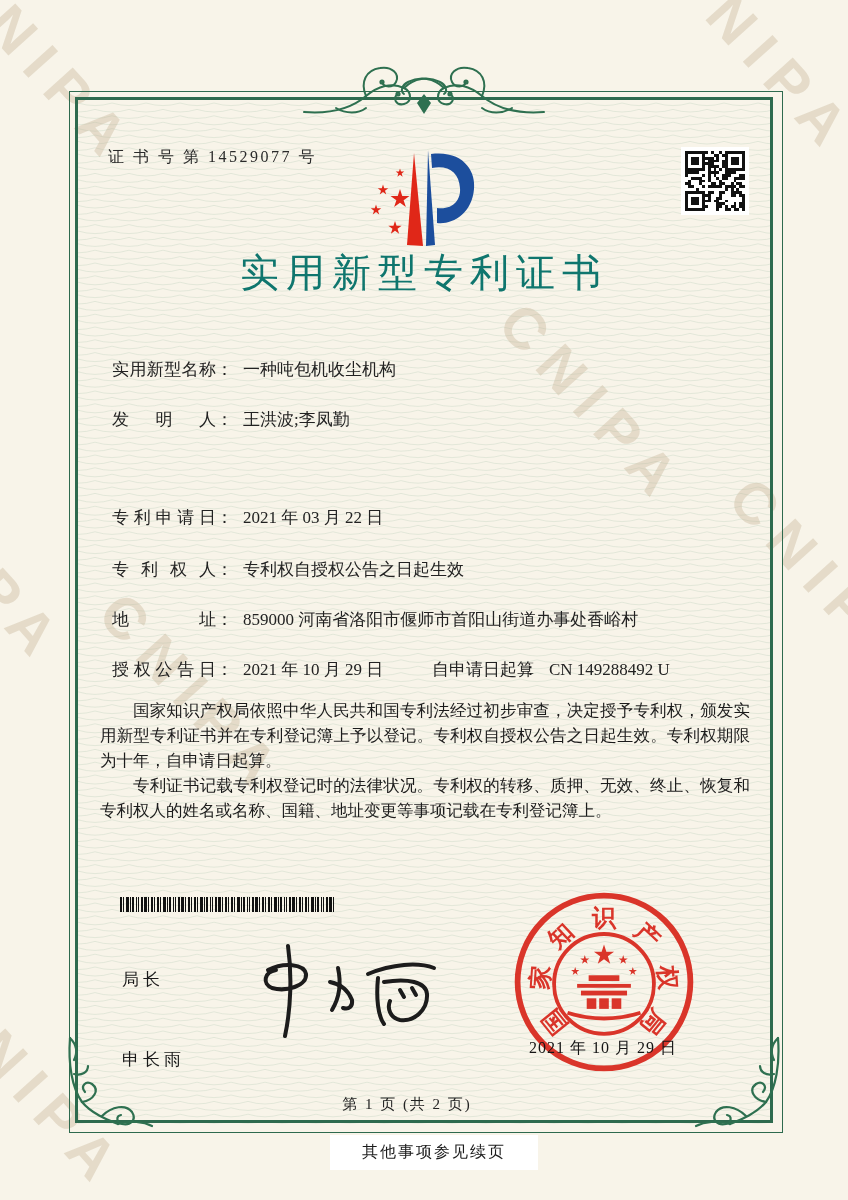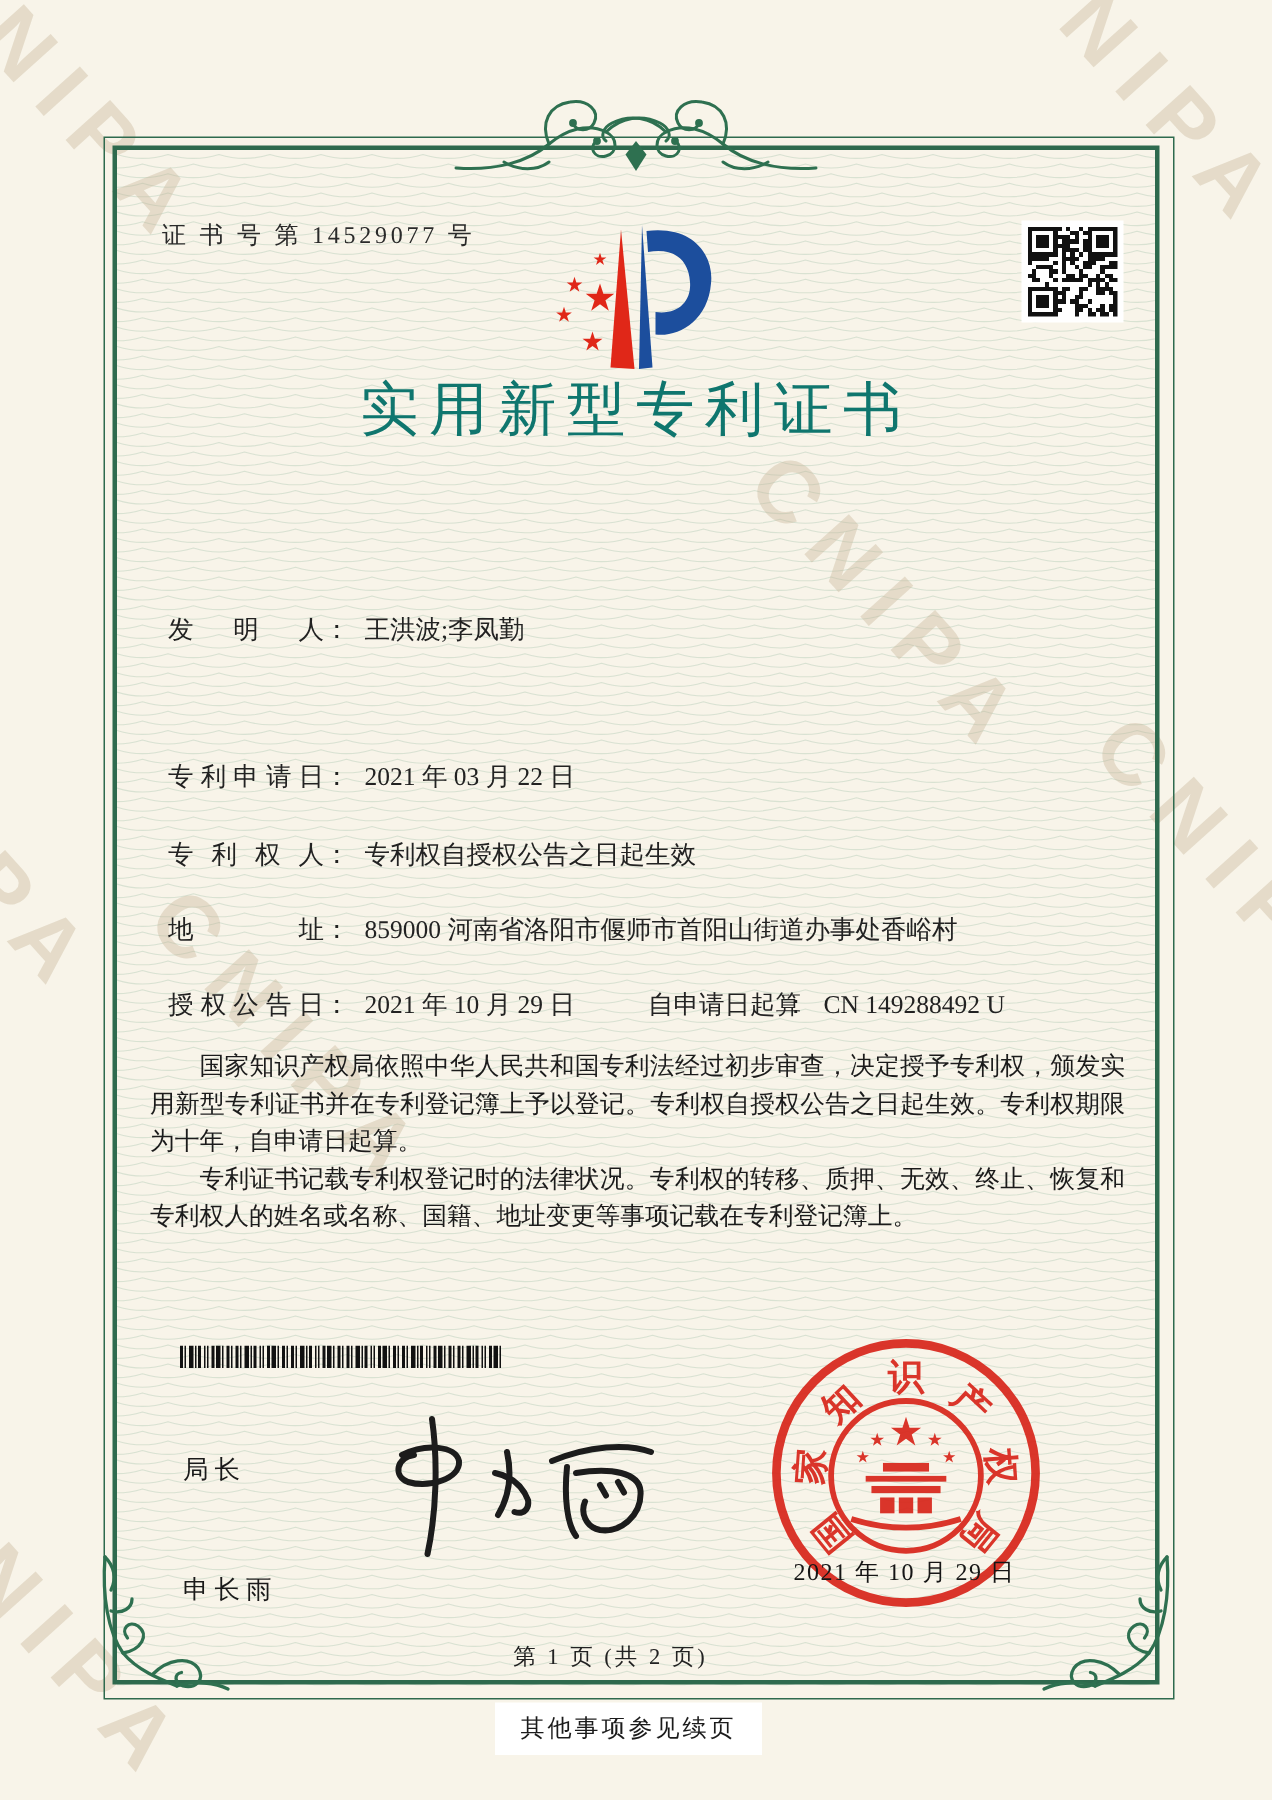--- a/index.html
+++ b/index.html
@@ -44,21 +44,21 @@
   .sname{left:122px;top:1004px;font-size:17px;letter-spacing:4px;color:#1a1a1a;
         font-family:"Liberation Sans","DejaVu Sans",sans-serif;margin-top:44px;}
   .sig{left:250px;top:938px;}
 
   .seal{left:508px;top:886px;width:192px;height:192px;z-index:4;opacity:.93;}
   .seal-date{left:528px;top:1038px;width:150px;text-align:center;font-size:16px;
              letter-spacing:1px;color:#151515;z-index:5;}
 
   .pagefoot{left:0;width:814px;text-align:center;top:1095px;font-size:15px;
             letter-spacing:2px;color:#222;}
-  .contnote{left:330px;top:1135px;background:#ffffff;padding:7px 17px;font-size:16px;
+  .contnote{left:330px;top:1135px;background:#ffffff;padding:7px 32px;font-size:16px;
             letter-spacing:2px;color:#1b1b1b;z-index:3;}
 </style>
 </head>
 <body>
 
 <div class="page">
 
   <div class="wm" style="left:-80px;top:30px">CNIPA</div>
   <div class="wm" style="left:640px;top:20px">CNIPA</div>
   <div class="wm" style="left:470px;top:370px">CNIPA</div>
@@ -523,20 +523,23 @@
     <path d="M79,14 C112,10 124,32 122,49 C120,74 100,85 85,83 L85,68 C101,70 109,60 108,48 C107,32 96,25 80,28 Z" fill="#1c4e9d"></path>
     <polygon fill="#e02718" points="48.00,28.50 49.01,31.61 52.28,31.61 49.63,33.53 50.65,36.64 48.00,34.72 45.35,36.64 46.37,33.53 43.72,31.61 46.99,31.61"></polygon>
     <polygon fill="#e02718" points="31.00,44.50 32.23,48.30 36.23,48.30 33.00,50.65 34.23,54.45 31.00,52.10 27.77,54.45 29.00,50.65 25.77,48.30 29.77,48.30"></polygon>
     <polygon fill="#e02718" points="48.00,49.00 50.25,55.91 57.51,55.91 51.63,60.18 53.88,67.09 48.00,62.82 42.12,67.09 44.37,60.18 38.49,55.91 45.75,55.91"></polygon>
     <polygon fill="#e02718" points="24.00,64.50 25.23,68.30 29.23,68.30 26.00,70.65 27.23,74.45 24.00,72.10 20.77,74.45 22.00,70.65 18.77,68.30 22.77,68.30"></polygon>
     <polygon fill="#e02718" points="43.00,81.00 44.57,85.84 49.66,85.84 45.54,88.83 47.11,93.66 43.00,90.67 38.89,93.66 40.46,88.83 36.34,85.84 41.43,85.84"></polygon>
   </svg>
 
   <div class="z title">实用新型专利证书</div>
 
+  <div class="z row" style="top:358px">
+    <span class="lbl">实用新型名称</span><span>：</span><span class="val">一种吨包机收尘机构</span>
+  </div>
   <div class="z row" style="top:408px">
     <span class="lbl">发明人</span><span>：</span><span class="val">王洪波;李凤勤</span>
   </div>
   <div class="z row" style="top:506px">
     <span class="lbl">专利申请日</span><span>：</span><span class="val">2021 年 03 月 22 日</span>
   </div>
   <div class="z row" style="top:558px">
     <span class="lbl">专利权人</span><span>：</span><span class="val">专利权自授权公告之日起生效</span>
   </div>
   <div class="z row" style="top:608px">

